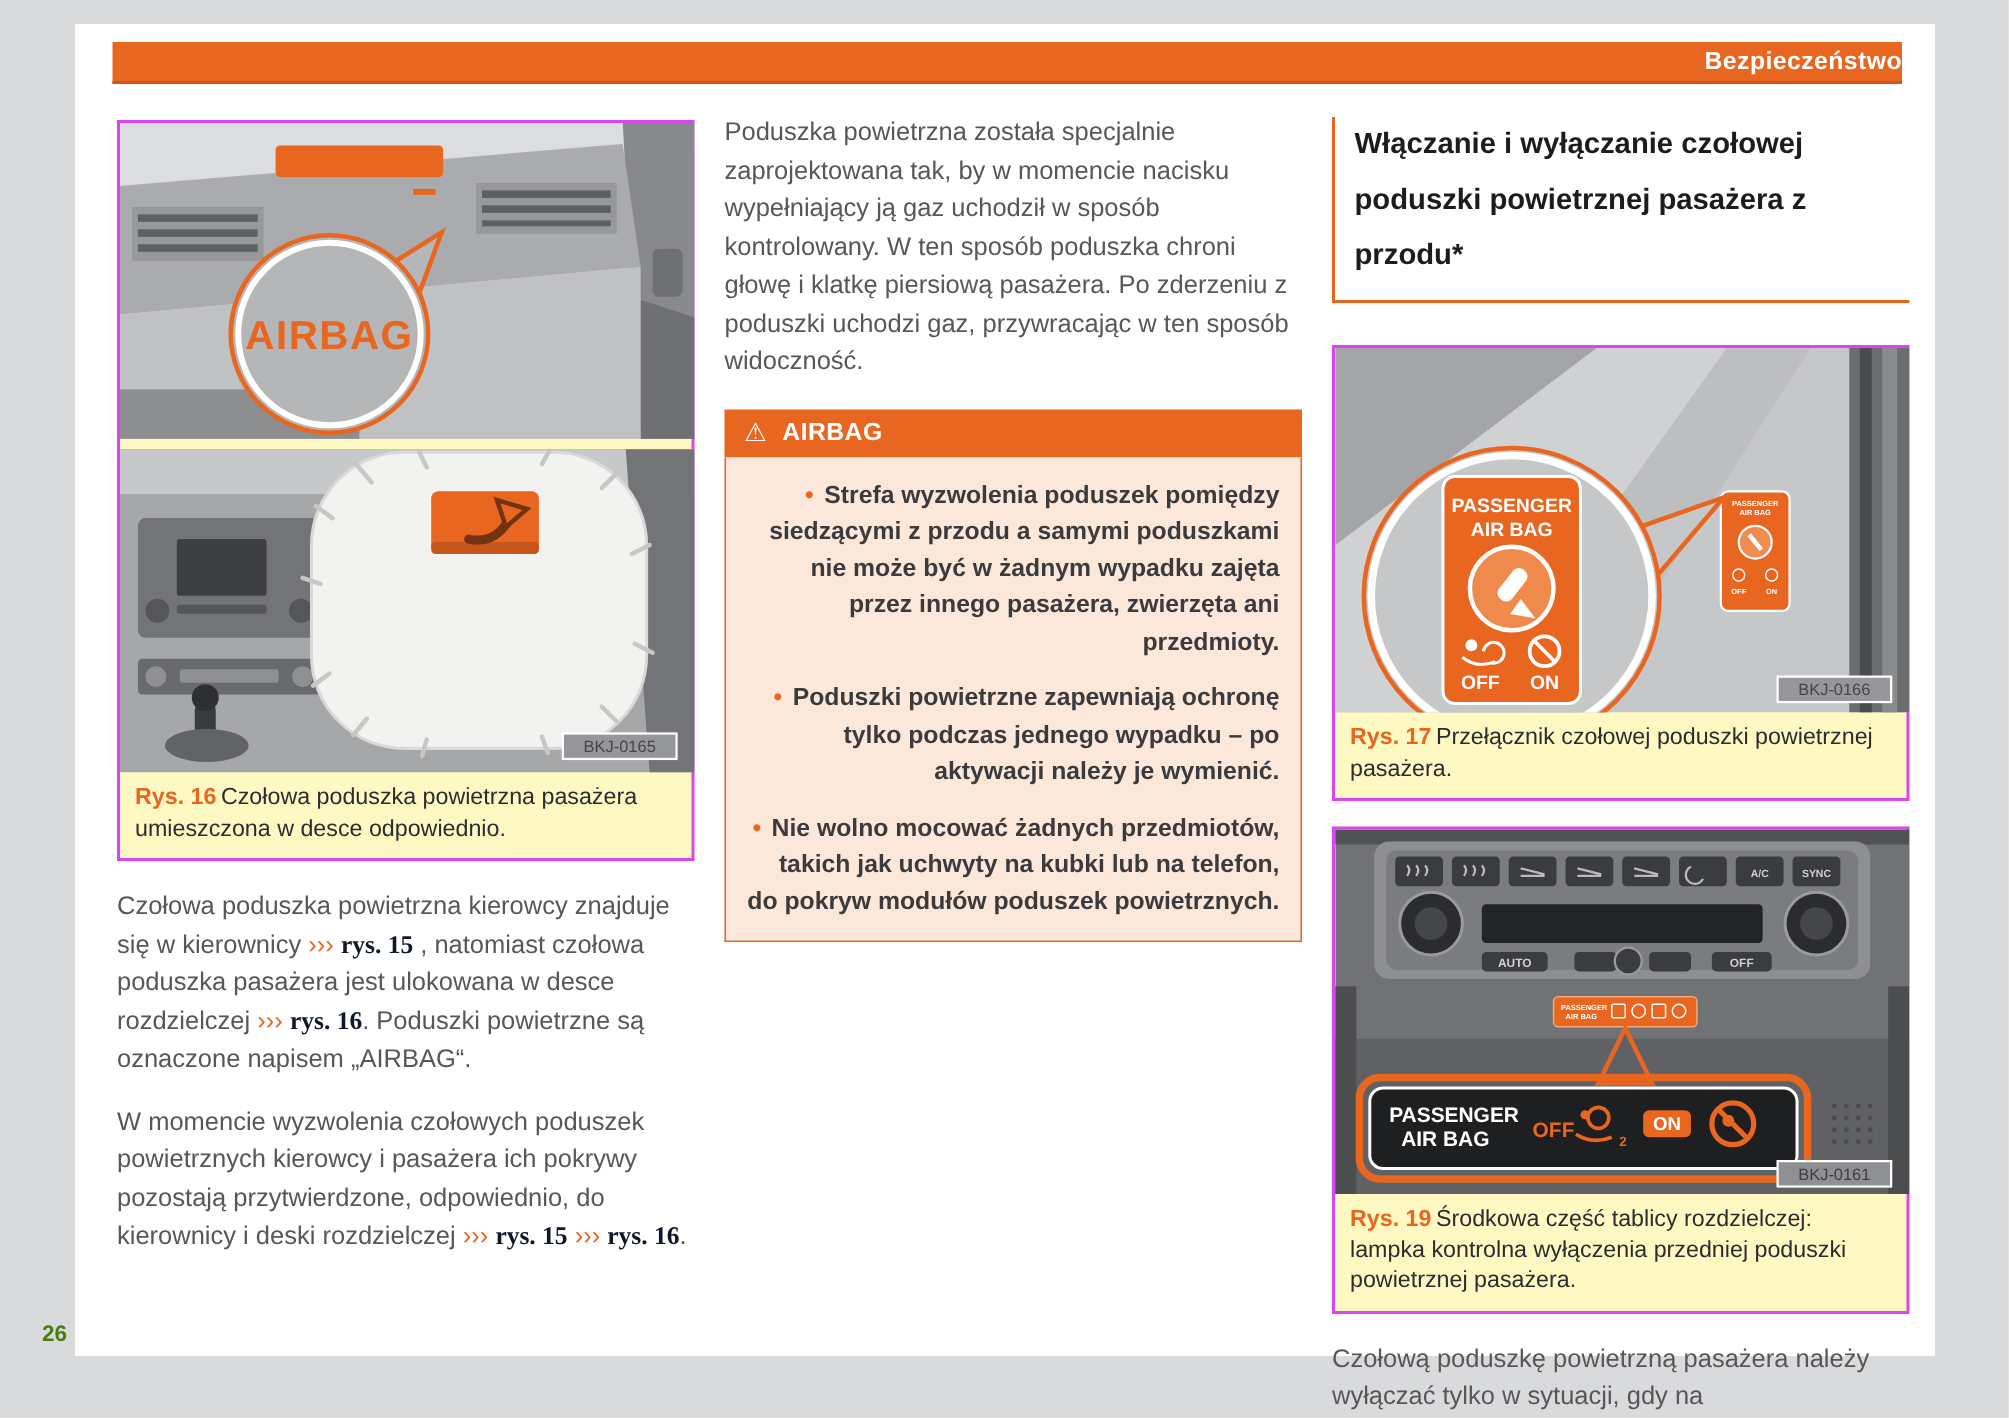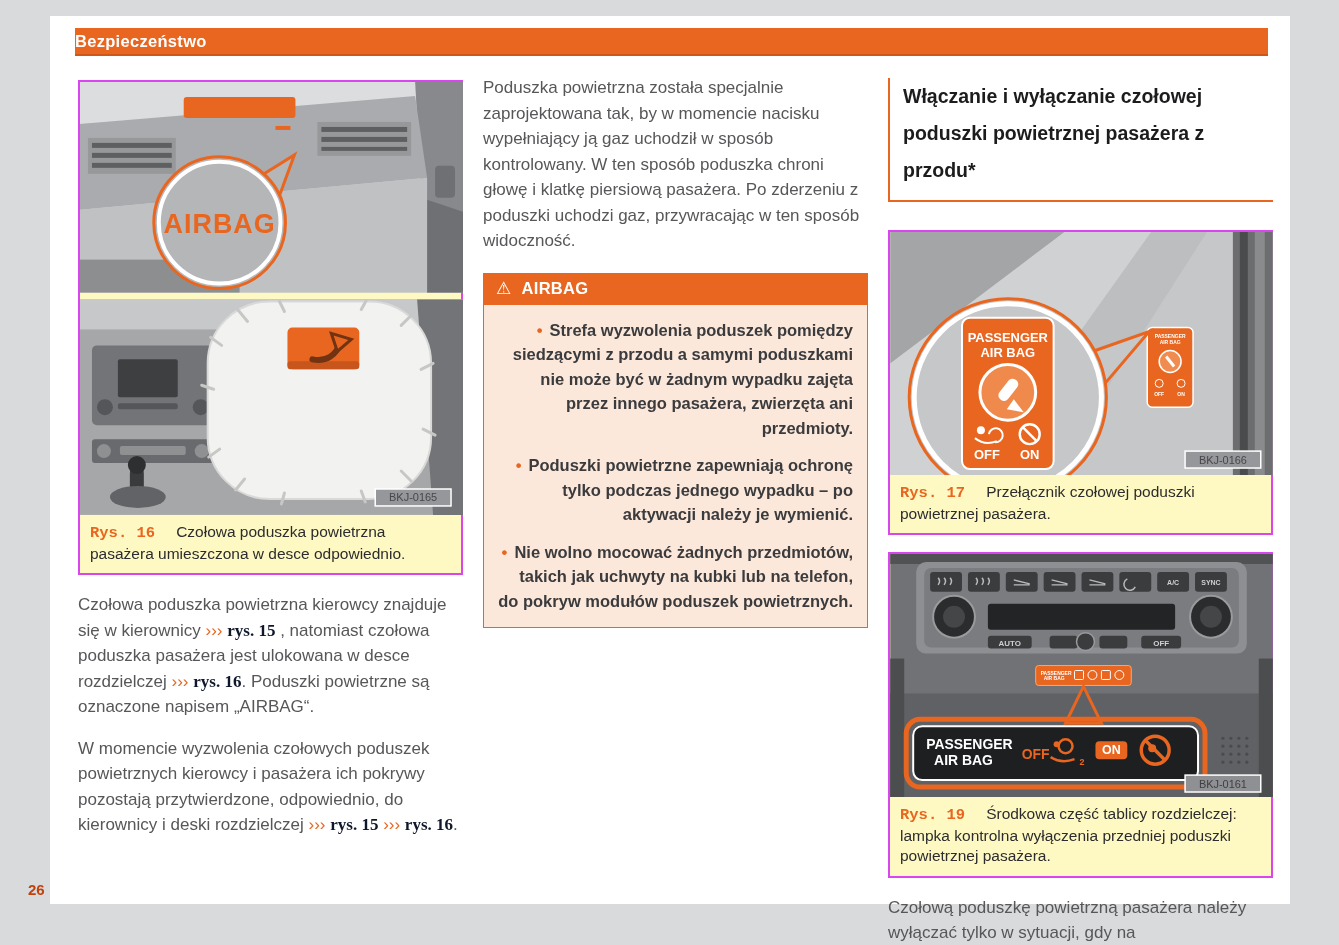--- a/index.html
+++ b/index.html
@@ -1,46 +1,46 @@
 <!DOCTYPE html>
 <html><head>
 <meta charset="utf-8">
 <style>
   html,body{margin:0;padding:0;}
   body{background:#d9dadb;font-family:"Liberation Sans",sans-serif;}
   .screen{position:relative;width:1339px;height:945px;background:#d9dadb;overflow:hidden;}
   .sheet{position:absolute;left:50px;top:16px;width:1240px;height:888px;background:#ffffff;}
   .header-bar{position:absolute;left:75px;top:28px;width:1193px;height:26px;background:#e8661f;
     border-bottom:2px solid #cf5719;color:#fff;font-weight:bold;font-size:16.5px;line-height:26px;
-    text-align:left;letter-spacing:.3px;}
+    text-align:right;letter-spacing:.3px;}
   .col{position:absolute;width:385px;}
   .col1{left:78px;top:80px;}
   .col2{left:483px;top:75px;}
   .col3{left:888px;top:78px;}
   p.body{margin:0 0 16px;font-size:17px;line-height:25.5px;color:#57575a;}
   .arr{color:#e8661f;}
   .reflink{color:#0f172a;font-weight:bold;font-family:Liberation Serif, serif;}
   .warn-inline{color:#e8661f;font-size:18px;}
   .figbox{width:385px;border:2px solid #d946ef;background:#fef9c3;box-sizing:border-box;margin:0;}
   .figimg{display:block;}
   .figcap{padding:7px 10px 9px;font-size:15.5px;line-height:20.5px;color:#2c2c2e;}
-  .figlabel{color:#e8661f;font-weight:bold;margin-right:21px;font-family:Liberation Mono, monospace;}
+  .figlabel{color:#e8661f;font-weight:bold;margin-right:3px;}
   .fig16{margin-bottom:17px;}
   .heading3{font-size:19.5px;line-height:37px;font-weight:bold;color:#1c1c1e;
     border-left:2px solid #e8661f;border-bottom:2px solid #e8661f;
     padding:0 40px 11px 13px;margin:0 0 28px;}
   .fig17,.fig18{margin-bottom:17px;}
   .uwaga{margin-top:19px;}
   .uwaga-head{background:#e8661f;color:#fff;font-weight:bold;font-size:16.5px;
     padding:5px 13px 6px;display:flex;align-items:center;gap:10px;letter-spacing:.3px;}
   .uwaga-warn{font-size:17px;font-weight:normal;}
   .uwaga-body{background:#fbe8da;border:1px solid #e8661f;border-top:none;padding:13px 14px 1px;text-align:right;}
   .bullet{margin:0 0 13px;font-size:16.5px;line-height:24.5px;font-weight:bold;color:#3b3b3e;}
   .dot{color:#e8661f;margin-right:7px;}
-  .pagenum{position:absolute;left:28px;top:881px;font-size:15px;font-weight:bold;color:#c2410c;}
+  .pagenum{position:absolute;left:28px;top:881px;font-size:15px;font-weight:bold;color:#4d7c0f;}
   svg text{font-family:"Liberation Sans",sans-serif;}
 </style>
 </head>
 <body>
 
 <div class="screen">
   <div class="sheet"></div>
 
   <div class="header-bar">
     <span>Bezpieczeństwo</span>

